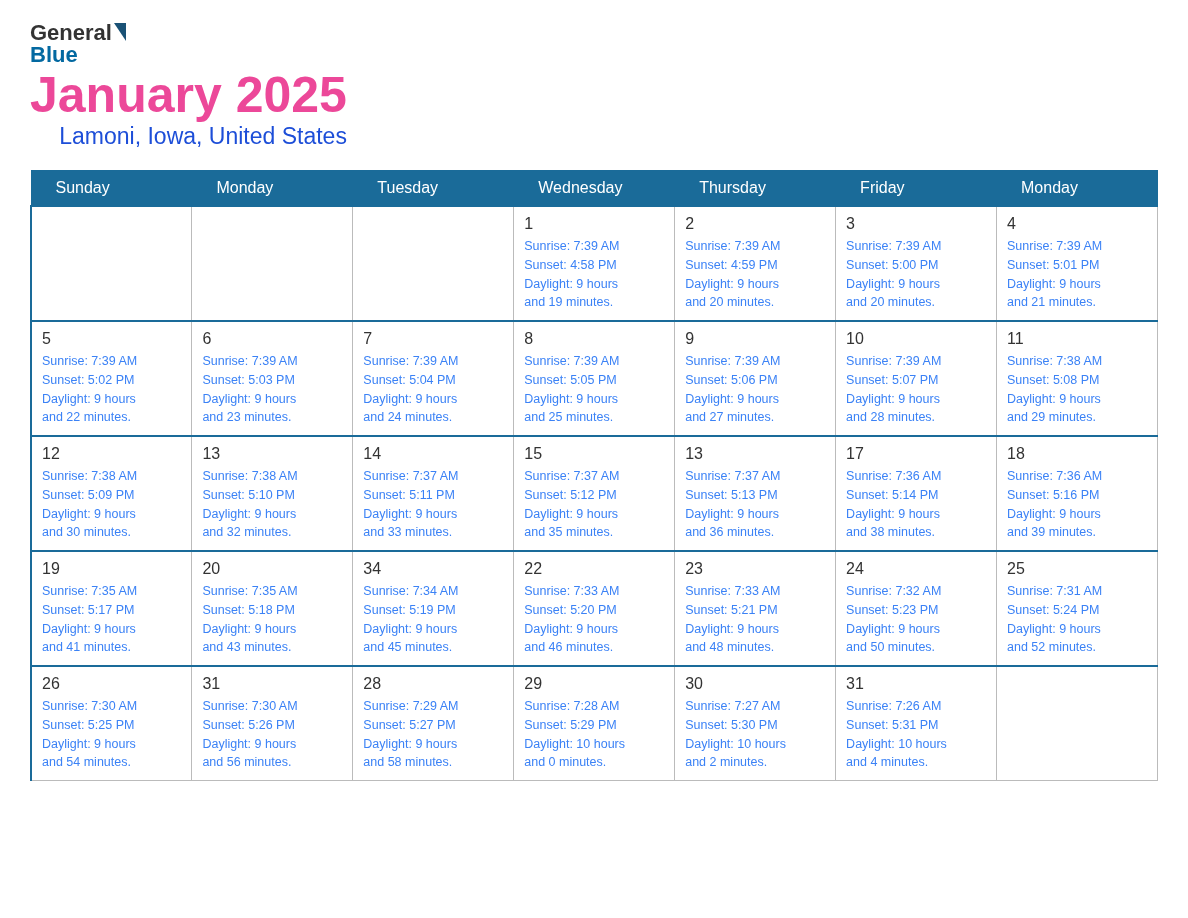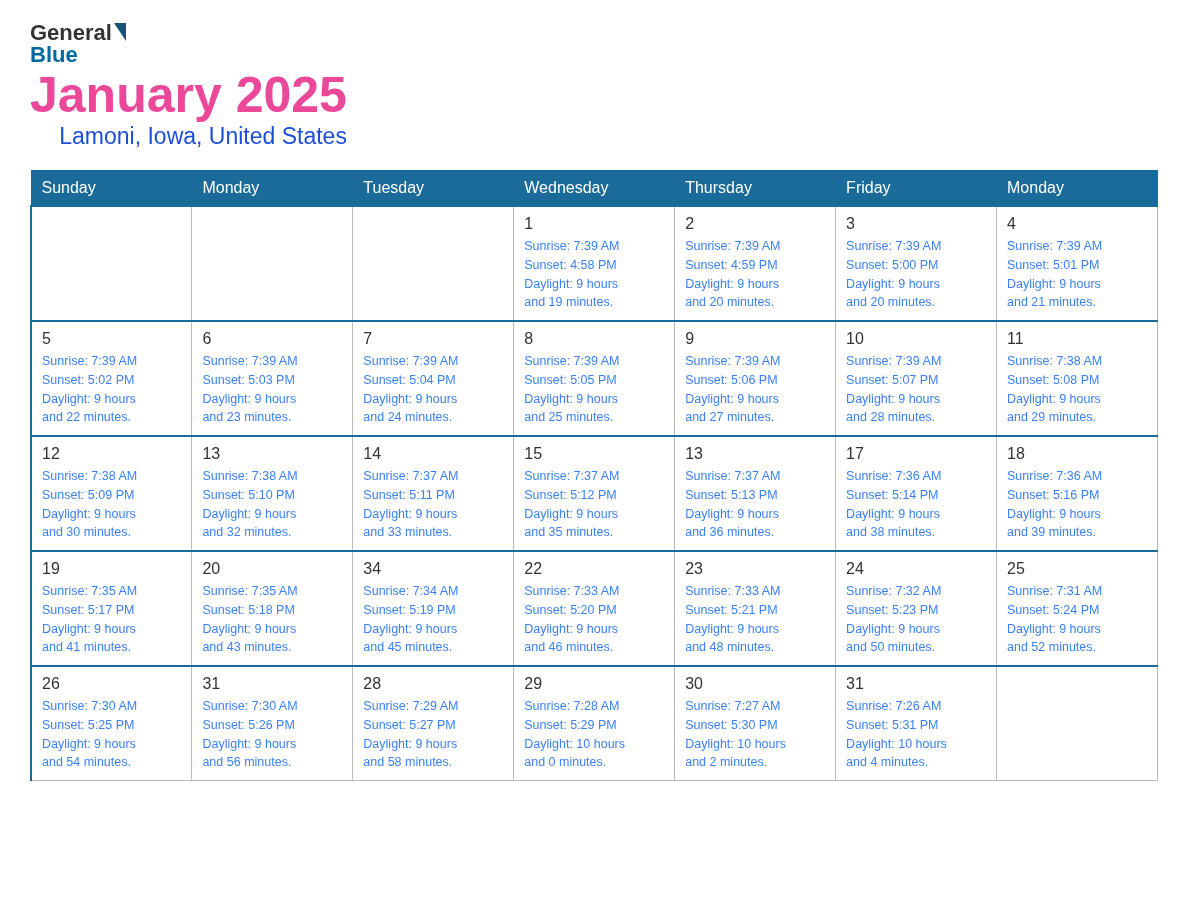--- a/index.html
+++ b/index.html
@@ -62,21 +62,21 @@
     .calendar {
       width: 100%;
       border-collapse: collapse;
       border: 1px solid #ccc;
     }
     .calendar th {
       background-color: #1a6b99;
       color: #fff;
       font-size: 16px;
       font-weight: normal;
-      padding: 8px 10px;
+      padding: 8px 24px;
       text-align: left;
       border: 1px solid #1a6b99;
     }
     .calendar td {
       width: 14.28%;
       vertical-align: top;
       padding: 8px 10px;
       border: 1px solid #bbb;
       font-size: 13px;
       color: #333;

